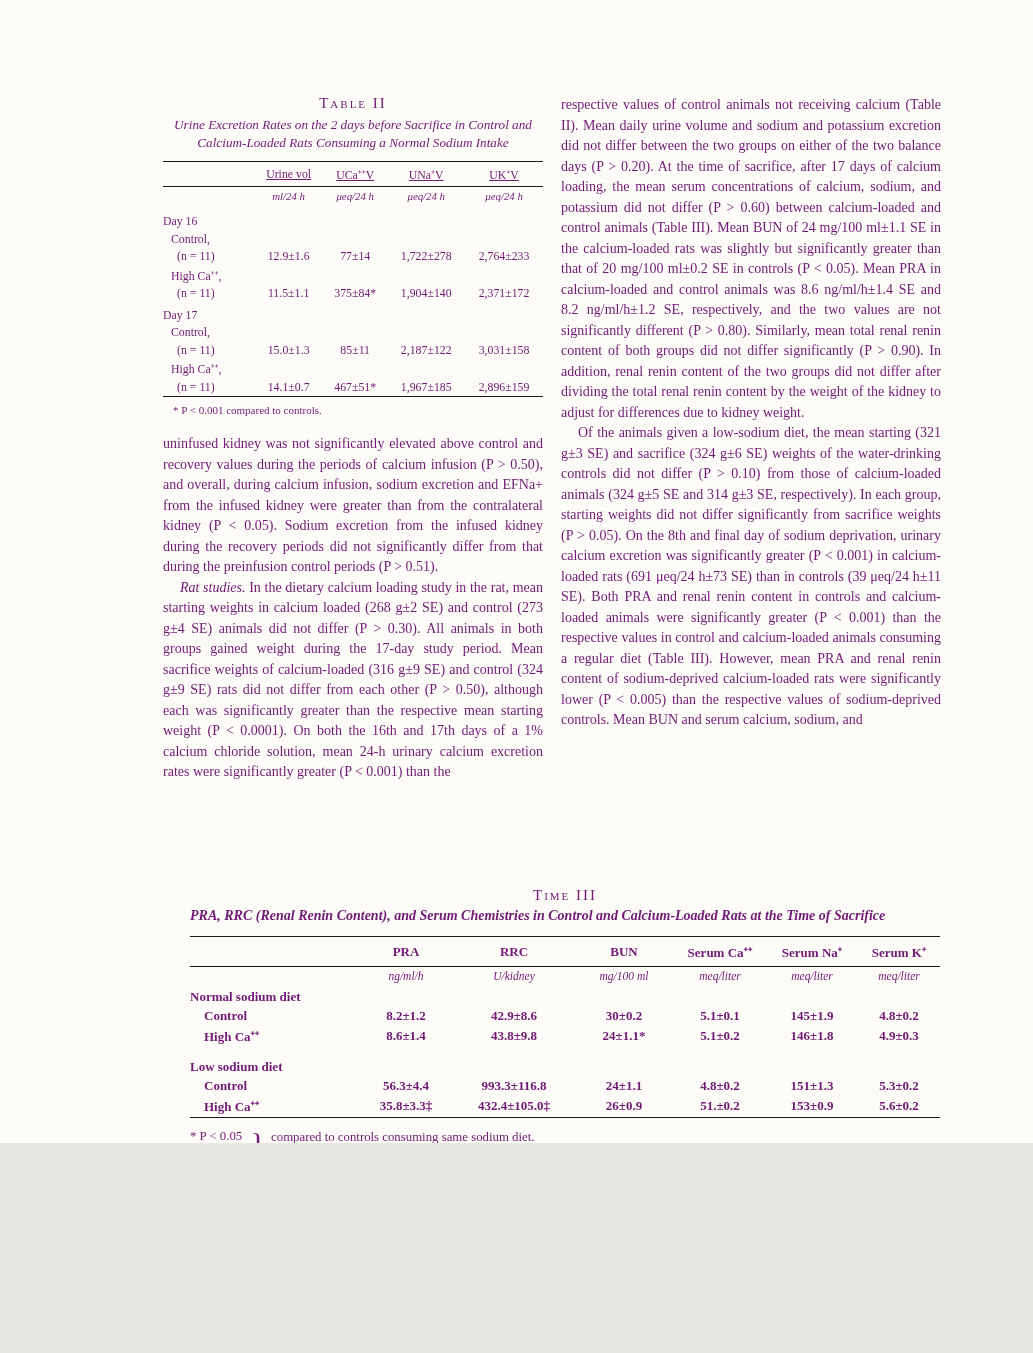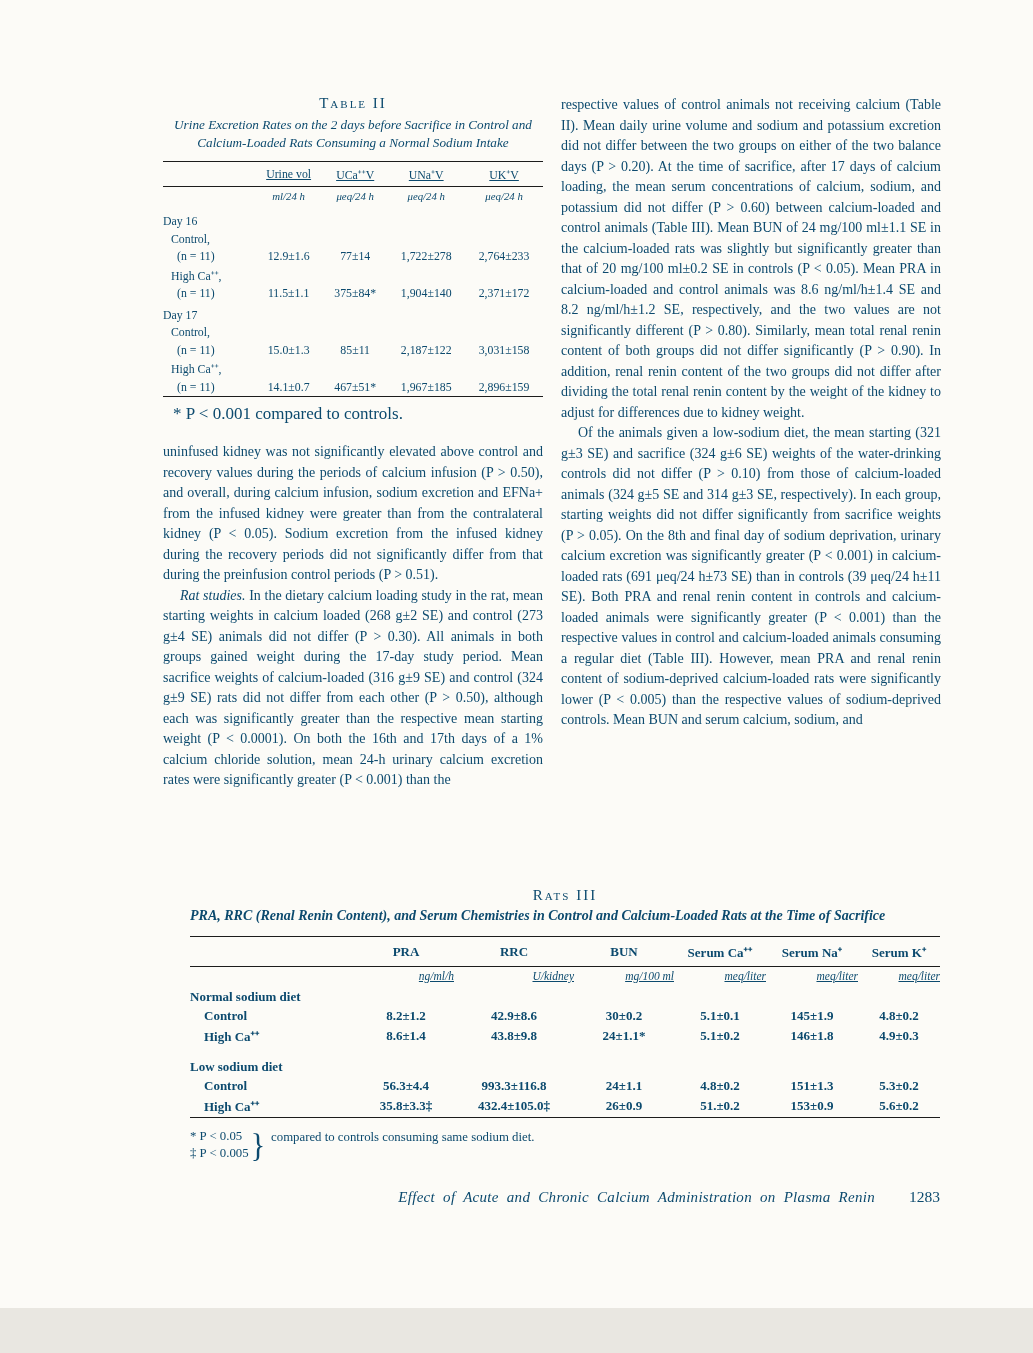--- a/index.html
+++ b/index.html
@@ -1,22 +1,22 @@
 <!DOCTYPE html>
 <html><head>
 <meta charset="utf-8">
 <style>
   html, body { margin:0; padding:0; }
   body { background:#e9e7e1; }
   .page {
     position:relative;
-    width:1033px; height:1308px;
+    width:1033px; height:1143px;
     margin:0 auto;
     background:#fcfbf7;
-    color:#0c4a6e;
+    color:#701a75;
     font-family:"Liberation Serif", serif;
     overflow:hidden;
   }
   .columns {
     display:flex;
     gap:18px;
     margin:95px 92px 0 163px;
     height:788px;
     overflow:hidden;
   }
@@ -67,21 +67,21 @@
     text-align:center;
     padding:3px 0 7px;
   }
   .t2 tbody td { padding:1px 0 1.5px; text-align:center; vertical-align:bottom; }
   .t2 td.lbl, .t2 th.lbl { text-align:left; }
   .t2 tr.grp td { padding-top:5px; }
   .t2 td.lbl.g { padding-left:0; }
   .t2 td.lbl.s { padding-left:8px; }
   .t2 td.lbl.n { padding-left:14px; }
   .t2-footnote {
-    font-size:17px;
+    font-size:11px;
     margin-top:7px;
     padding-left:10px;
   }
 
   
   .t3-section { margin:4px 93px 0 190px; width:750px; }
   .t3-caption {
     text-align:left;
     font-style:italic;
     font-weight:bold;
@@ -105,23 +105,22 @@
   .t3 tr.hdr th {
     border-top:1.2px solid #1c1c1c;
     border-bottom:1.2px solid #1c1c1c;
     font-weight:bold;
     padding:6px 0 5px;
     text-align:center;
   }
   .t3 tr.units td {
     font-style:italic;
     font-size:11.5px;
-    text-align:right;
+    text-align:center;
     padding:3px 0 5px;
-    text-decoration:underline;
   }
   .t3 tbody td { padding:1.5px 0; text-align:center; font-weight:bold; }
   .t3 td.lbl { text-align:left; font-weight:bold; }
   .t3 td.lbl.g { padding-left:0; }
   .t3 td.lbl.s { padding-left:14px; }
   .t3 tr.gap td { padding-top:13px; }
   .t3-foot {
     display:flex;
     align-items:flex-start;
     margin-top:10px;
@@ -273,21 +272,21 @@
     </div>
 
     <div class="col">
       <p class="body-para">respective values of control animals not receiving calcium (Table II). Mean daily urine volume and sodium and potassium excretion did not differ between the two groups on either of the two balance days (P &gt; 0.20). At the time of sacrifice, after 17 days of calcium loading, the mean serum concentrations of calcium, sodium, and potassium did not differ (P &gt; 0.60) between calcium-loaded and control animals (Table III). Mean BUN of 24 mg/100 ml±1.1 SE in the calcium-loaded rats was slightly but significantly greater than that of 20 mg/100 ml±0.2 SE in controls (P &lt; 0.05). Mean PRA in calcium-loaded and control animals was 8.6 ng/ml/h±1.4 SE and 8.2 ng/ml/h±1.2 SE, respectively, and the two values are not significantly different (P &gt; 0.80). Similarly, mean total renal renin content of both groups did not differ significantly (P &gt; 0.90). In addition, renal renin content of the two groups did not differ after dividing the total renal renin content by the weight of the kidney to adjust for differences due to kidney weight.</p>
       <p class="body-para indent">Of the animals given a low-sodium diet, the mean starting (321 g±3 SE) and sacrifice (324 g±6 SE) weights of the water-drinking controls did not differ (P &gt; 0.10) from those of calcium-loaded animals (324 g±5 SE and 314 g±3 SE, respectively). In each group, starting weights did not differ significantly from sacrifice weights (P &gt; 0.05). On the 8th and final day of sodium deprivation, urinary calcium excretion was significantly greater (P &lt; 0.001) in calcium-loaded rats (691 μeq/24 h±73 SE) than in controls (39 μeq/24 h±11 SE). Both PRA and renal renin content in controls and calcium-loaded animals were significantly greater (P &lt; 0.001) than the respective values in control and calcium-loaded animals consuming a regular diet (Table III). However, mean PRA and renal renin content of sodium-deprived calcium-loaded rats were significantly lower (P &lt; 0.005) than the respective values of sodium-deprived controls. Mean BUN and serum calcium, sodium, and</p>
     </div>
 
   </div>
 
   <div class="t3-section">
-    <div class="tbl-title">Rats III</div>
+    <div class="tbl-title">Time III</div>
     <div class="t3-caption">PRA, RRC (Renal Renin Content), and Serum Chemistries in Control and Calcium-Loaded Rats at the Time of Sacrifice</div>
 
     <table class="t3">
       <colgroup>
         <col class="c0">
           <col class="c1">
           <col class="c2">
           <col class="c3">
           <col class="c4">
           <col class="c5">

